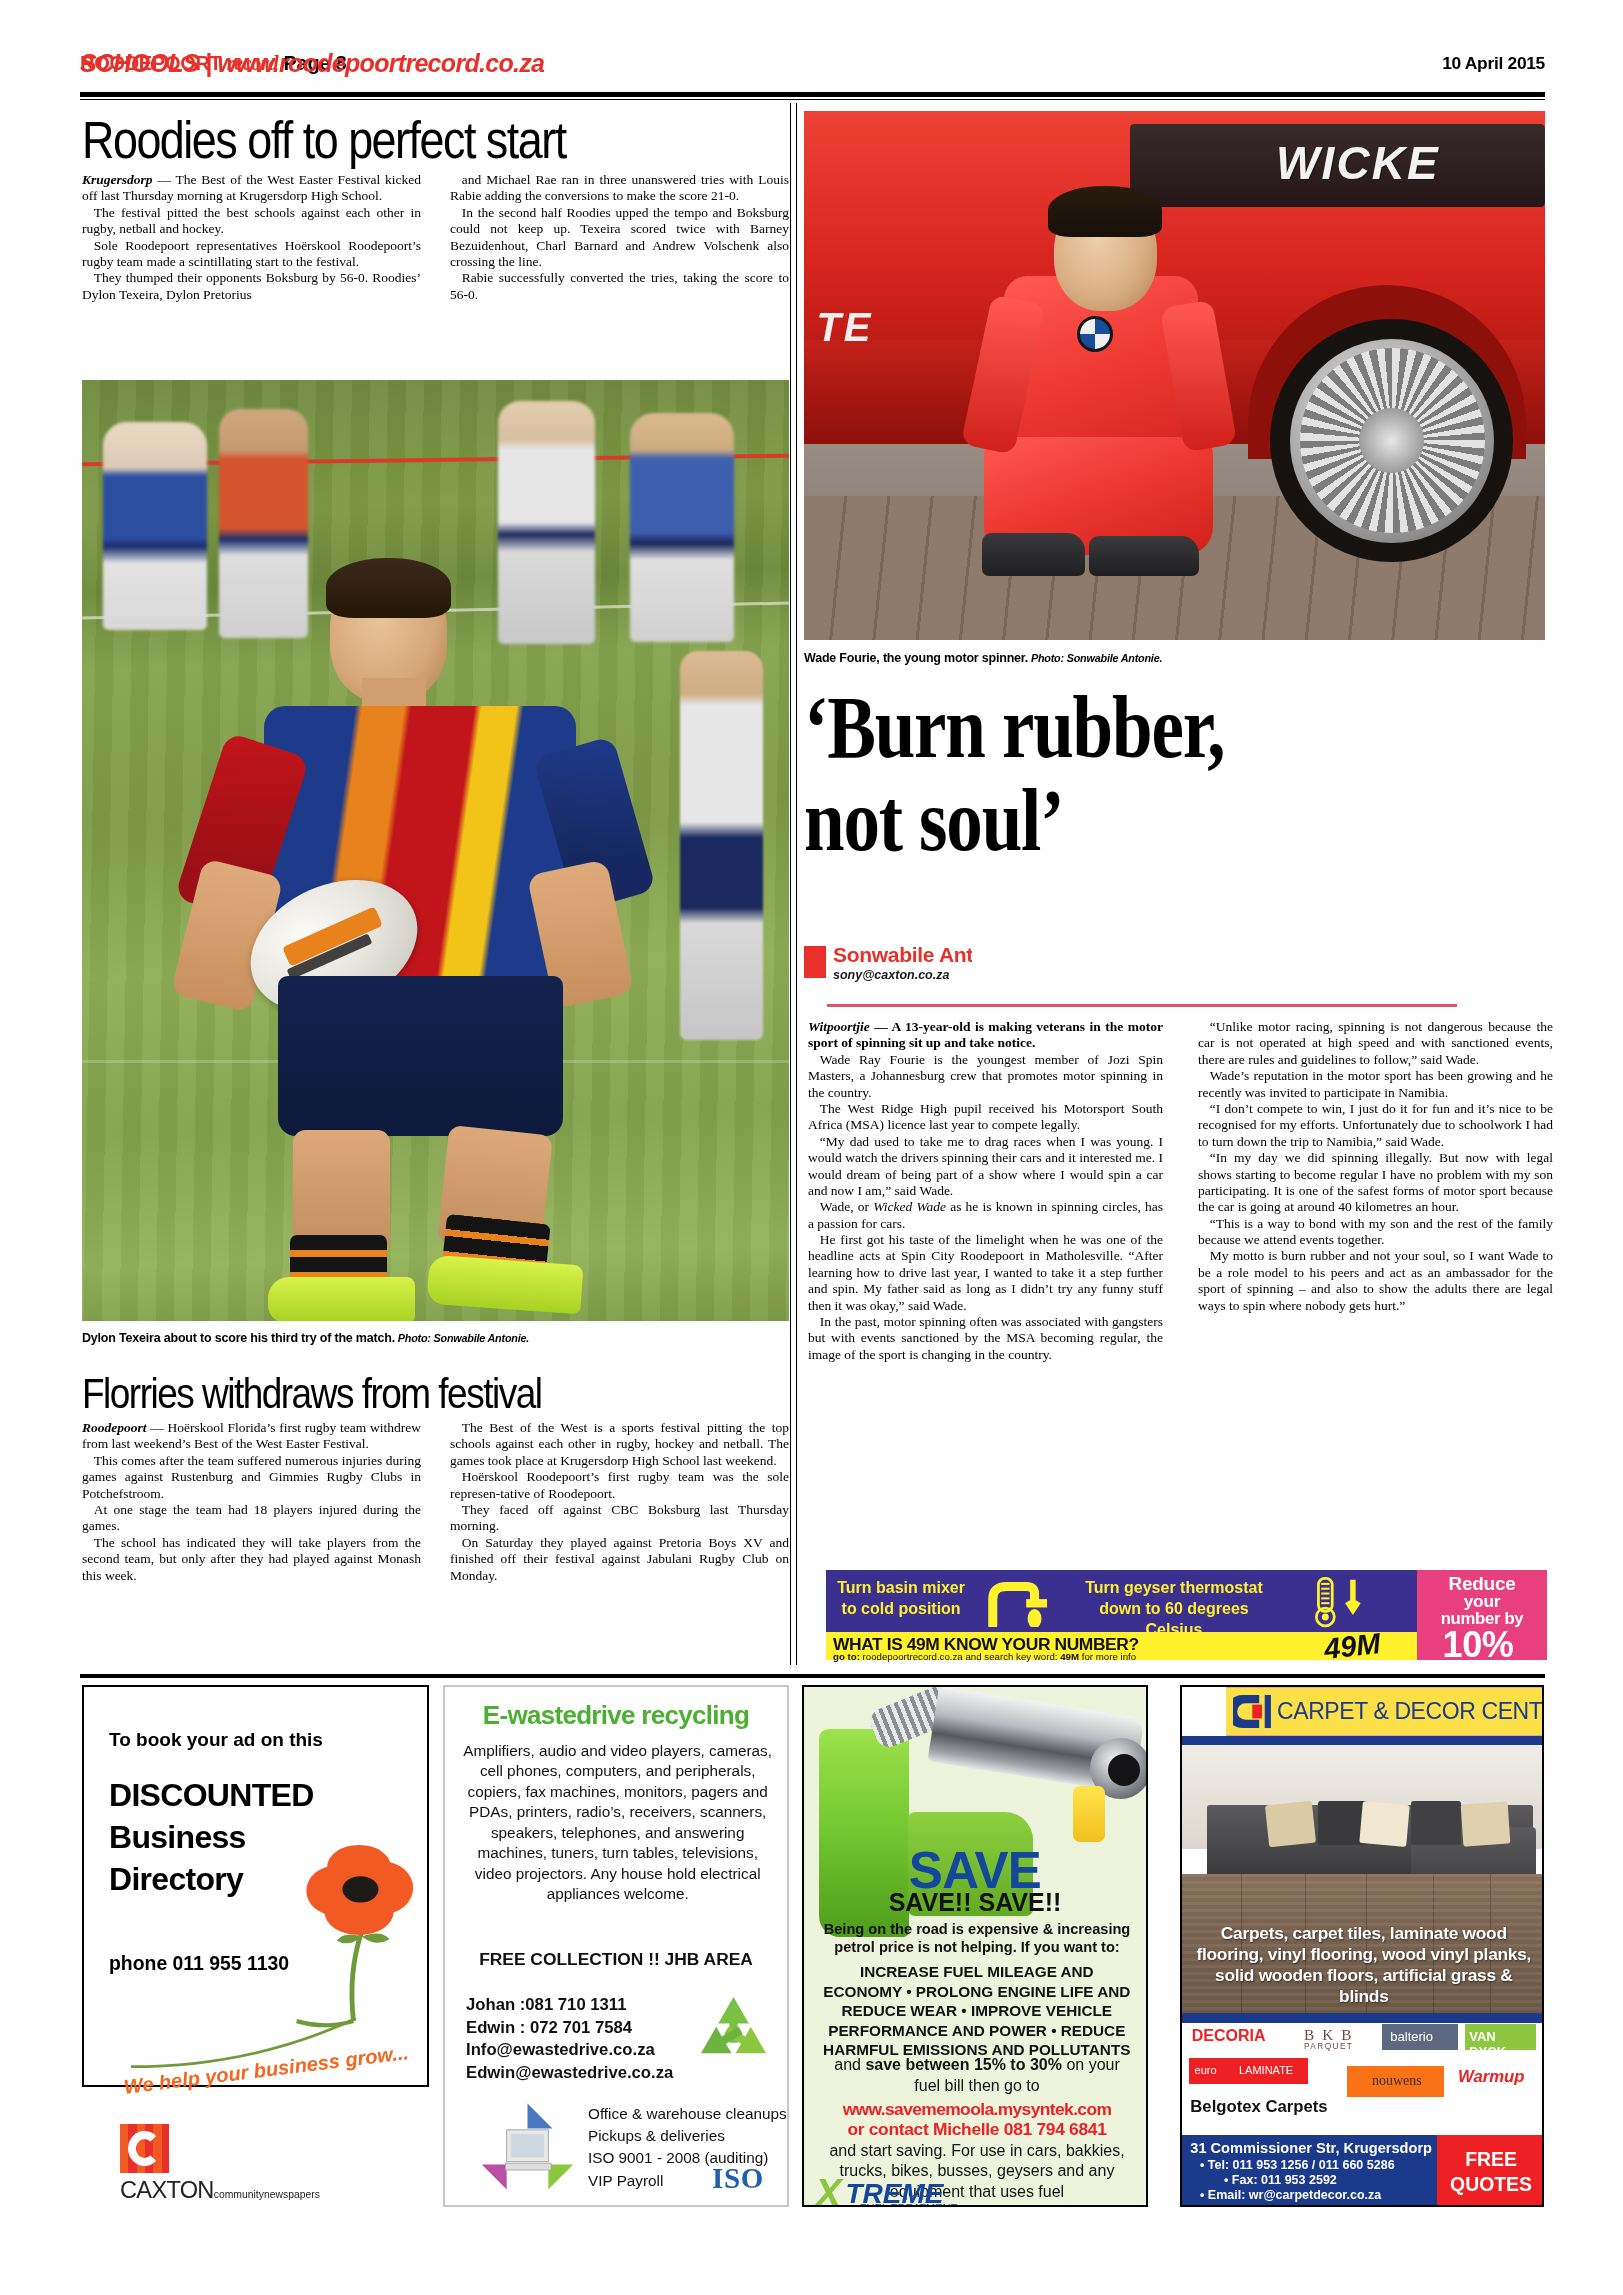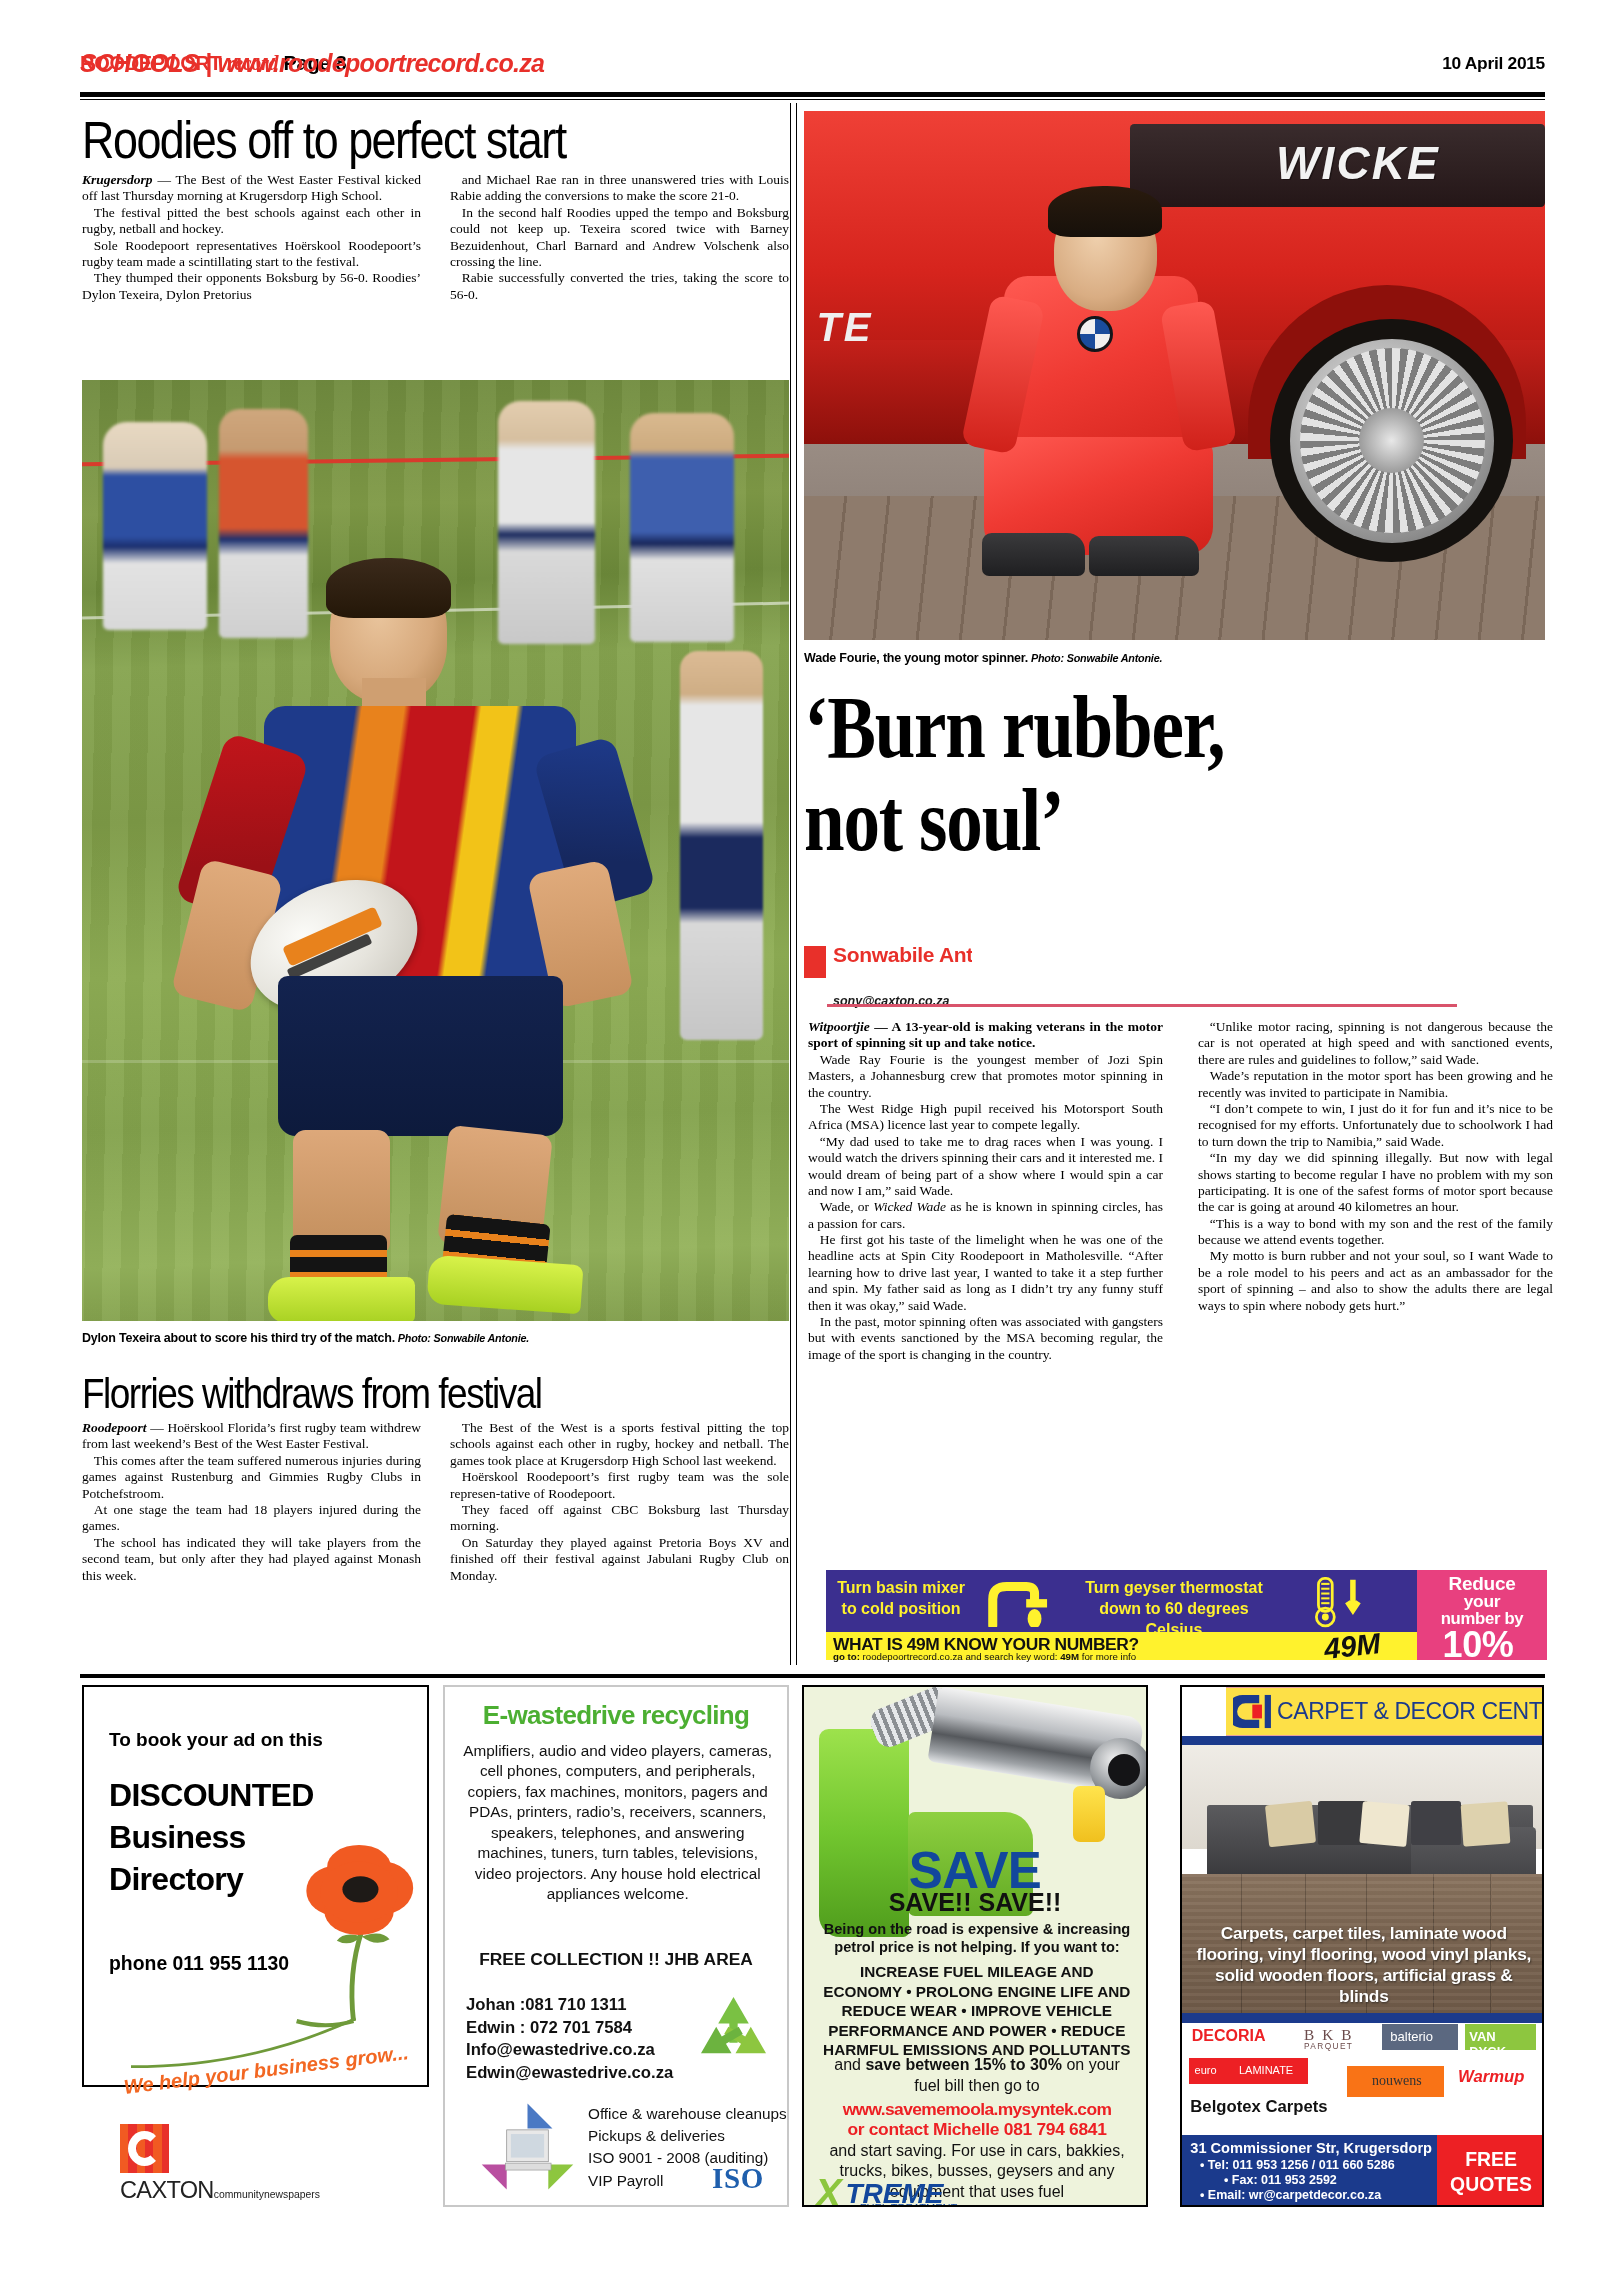--- a/index.html
+++ b/index.html
@@ -303,21 +303,21 @@
   </div>
 
   <div class="headline-serif" style="position:absolute; left:804px; top:684px; width:972px; font-size:89px;">‘Burn rubber,</div>
   <div class="headline-serif" style="position:absolute; left:804px; top:777px; width:972px; font-size:89px;">not soul’</div>
 
   <div style="position:absolute; left:804px; top:943px; width:375px; height:60px;">
     <div style="position:absolute; left:0; top:2.8px; width:22px; height:32px; background:#e8302a;"></div>
     <div style="position:absolute; left:29px; top:0; font-family:'Liberation Sans',sans-serif; font-weight:bold;
                 font-size:21px; color:#e8302a; letter-spacing:-0.3px; white-space:nowrap; overflow:hidden; width:139px;">Sonwabile Anto</div>
     <div style="position:absolute; left:29px; top:25px; font-family:'Liberation Sans',sans-serif;
-                font-style:italic; font-weight:bold; font-size:12.5px; color:#1a1a1a;margin-top:26px;">sony@caxton.co.za</div>
+                font-style:italic; font-weight:bold; font-size:12.5px; color:#1a1a1a;">sony@caxton.co.za</div>
   </div>
   <div style="position:absolute; left:827px; top:1004px; width:630px; height:2.8px; background:#d9536b;"></div>
 
   <div class="body-col" style="left:808px; top:1019px; width:355px;" id="spin-c1">
       <p class="lead"><span class="dateline">Witpoortjie</span> — A 13-year-old is making veterans in the motor sport of spinning sit up and take notice.</p>
       <p>Wade Ray Fourie is the youngest member of Jozi Spin Masters, a Johannesburg crew that promotes motor spinning in the country.</p>
       <p>The West Ridge High pupil received his Motorsport South Africa (MSA) licence last year to compete legally.</p>
       <p>“My dad used to take me to drag races when I was young. I would watch the drivers spinning their cars and it interested me. I would dream of being part of a show where I would spin a car and now I am,” said Wade.</p>
       <p>Wade, or <em>Wicked Wade</em> as he is known in spinning circles, has a passion for cars.</p>
       <p>He first got his taste of the limelight when he was one of the headline acts at Spin City Roodepoort in Matholesville. “After learning how to drive last year, I wanted to take it a step further and spin. My father said as long as I didn’t try any funny stuff then it was okay,” said Wade.</p>

